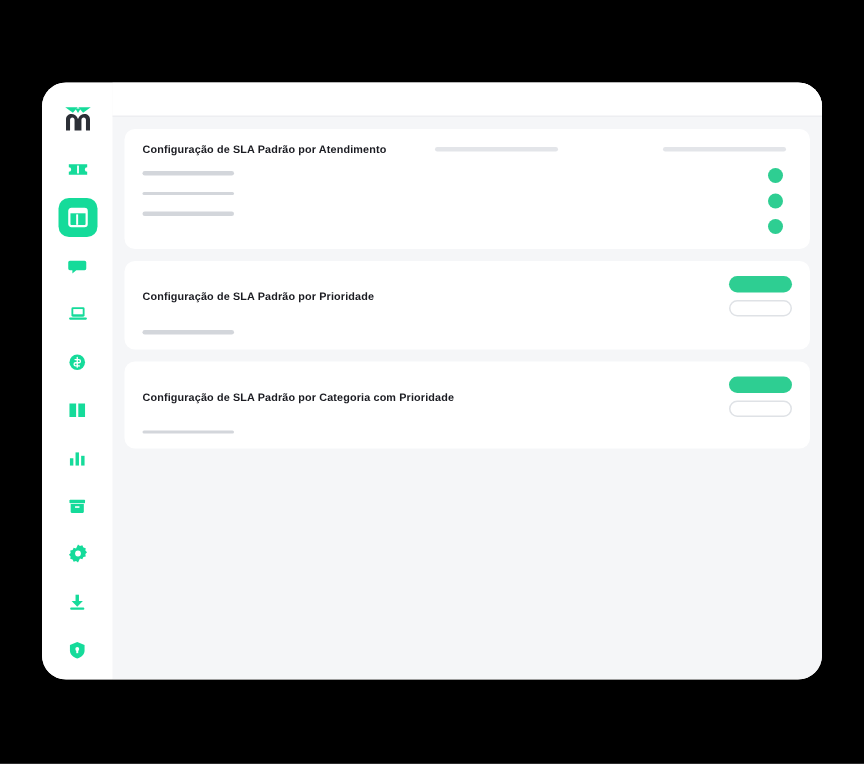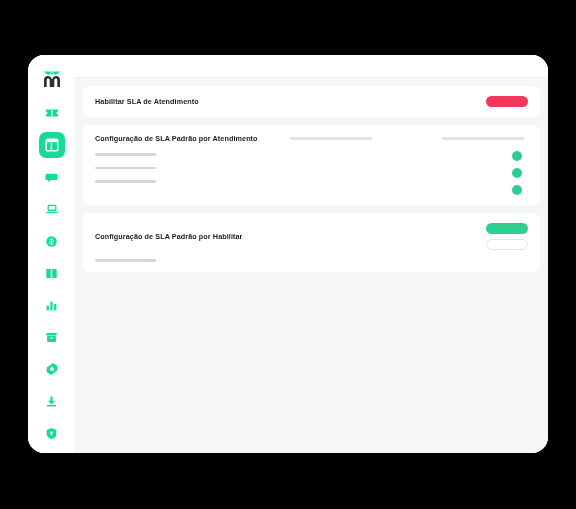--- a/index.html
+++ b/index.html
@@ -319,26 +319,20 @@
 
       </div>
     </nav>
 
     <section class="content">
 
       <div class="topbar"></div>
 
       <div class="scrollarea">
 
-        <div class="card">
-          <div class="row-between">
-            <div class="card-title">Habilitar SLA de Atendimento</div>
-            <div class="pill red"></div>
-          </div>
-        </div>
 
 
         <div class="card">
           <div class="card-head-row">
             <div class="card-title">Configuração de SLA Padrão por Atendimento</div>
             <div class="head-skels">
               <div class="skel light" style="width:82px"></div>
               <div class="skel light" style="width:82px"></div>
             </div>
           </div>
@@ -351,29 +345,41 @@
             <div class="prio-dots">
               <div class="dot"></div>
               <div class="dot"></div>
               <div class="dot"></div>
             </div>
           </div>
         </div>
 
         <div class="card">
           <div class="row-between">
-            <div class="card-title">Configuração de SLA Padrão por Habilitar</div>
+            <div class="card-title">Configuração de SLA Padrão por Prioridade</div>
             <div class="pill-stack">
               <div class="pill green"></div>
               <div class="pill ghost"></div>
             </div>
           </div>
           <div class="cat-body">
             <div class="skel" style="width:61px"></div>
           </div>
         </div>
 
+        <div class="card">
+          <div class="row-between">
+            <div class="card-title">Configuração de SLA Padrão por Categoria com Prioridade</div>
+            <div class="pill-stack">
+              <div class="pill green"></div>
+              <div class="pill ghost"></div>
+            </div>
+          </div>
+          <div class="cat-body">
+            <div class="skel" style="width:61px"></div>
+          </div>
+        </div>
 
       </div>
     </section>
 
   </div>
 </div>
 
 </body></html>

